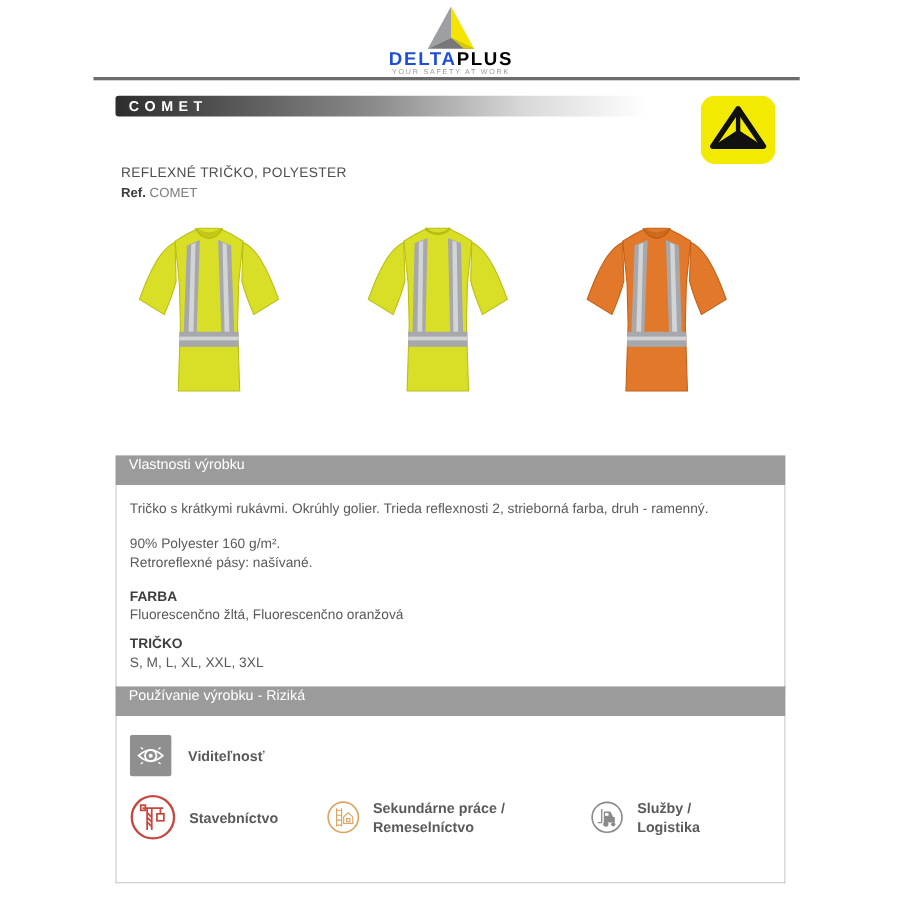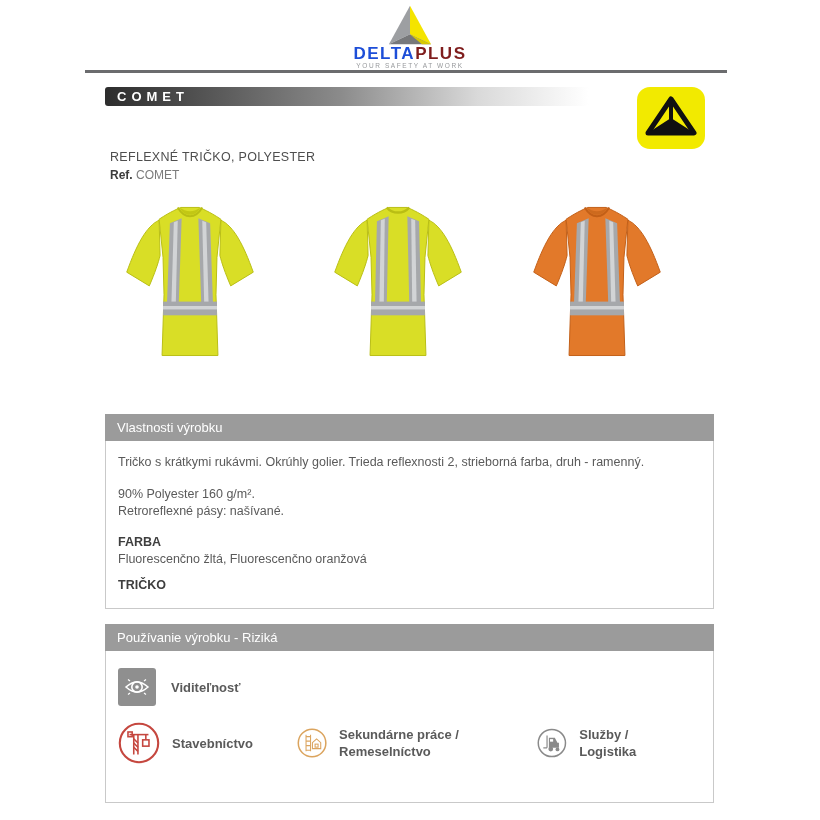--- a/index.html
+++ b/index.html
@@ -6,21 +6,21 @@
   .page{
     position:relative;width:820px;height:820px;background:#ffffff;overflow:hidden;
     font-family:"Liberation Sans","DejaVu Sans",sans-serif;color:#5a5a5a;
   }
 
   
   .brand{position:absolute;top:4px;left:0;right:0;display:flex;flex-direction:column;align-items:center;}
   .brand-triangle{width:60px;height:44px;display:block;}
   .brand-word{font-size:17px;font-weight:bold;letter-spacing:1.5px;line-height:15px;margin-top:-2px;}
   .brand-word .delta{color:#1d4ed8;}
-  .brand-word .plus{color:#7f1d1d;}
+  .brand-word .plus{color:#000000;}
   .brand-tagline{font-size:6.5px;color:#97999c;letter-spacing:1.6px;margin-top:1px;}
 
   .top-rule{position:absolute;top:70px;left:85px;width:642px;height:3px;background:#6b6c6e;}
 
   
   .comet-bar{
     position:absolute;top:87px;left:105px;width:620px;height:19px;border-radius:3px 0 0 3px;
     background:linear-gradient(to right,#2d2d2d 0%,#4a4a4a 12%,#8b8b8b 38%,#d9d9d9 60%,#ffffff 78%);
     display:flex;align-items:center;
   }
@@ -47,21 +47,21 @@
   .shirt-orange .fill-main{fill:#e2792a;}
   .shirt-orange .stroke-dark{stroke:#c25f17;}
   .shirt-orange .fill-dark{fill:#cd6a1e;}
   .stripe-base{fill:#a6a8ab;}
   .stripe-hi{fill:#d2d4d6;}
 
   
   .info-box{position:absolute;left:105px;width:609px;}
   .box-props{top:414px;}
   .box-usage{top:624px;}
-  .box-header{background:#9b9b9b;height:27px;display:flex;align-items:center;}
+  .box-header{background:#9b9b9b;height:27px;display:flex;align-items:flex-start;}
   .box-header span{color:#ffffff;font-size:13px;padding-left:12px;}
   .box-body{border:1px solid #c9c9c9;border-top:none;background:#fff;padding:13px 12px 14px;font-size:12.5px;line-height:17px;color:#5a5a5a;}
   .box-props .box-body{min-height:122px;}
   .box-usage .box-body{height:124px;}
   .p-desc{margin:0 0 15px;}
   .p-material{margin:0 0 14px;}
   .p-label{margin:0;font-weight:bold;color:#3e3e3e;}
   .p-value{margin:0 0 9px;}
   .p-value-last{margin:0;}
 
@@ -169,20 +169,21 @@
     </div>
     <div class="box-body">
       <p class="p-desc">Tričko s krátkymi rukávmi. Okrúhly golier. Trieda reflexnosti 2, strieborná farba, druh - ramenný.</p>
       <p class="p-material">
         <span>90% Polyester 160 g/m².</span><br>
         <span>Retroreflexné pásy: našívané.</span>
       </p>
       <p class="p-label">FARBA</p>
       <p class="p-value">Fluorescenčno žltá, Fluorescenčno oranžová</p>
       <p class="p-label">TRIČKO</p>
+      <p class="p-value p-value-last">S, M, L, XL, XXL, 3XL</p>
     </div>
   </div>
 
   <div class="info-box box-usage">
     <div class="box-header">
       <span>Používanie výrobku - Riziká</span>
     </div>
     <div class="box-body">
 
       <div class="risk-row">

